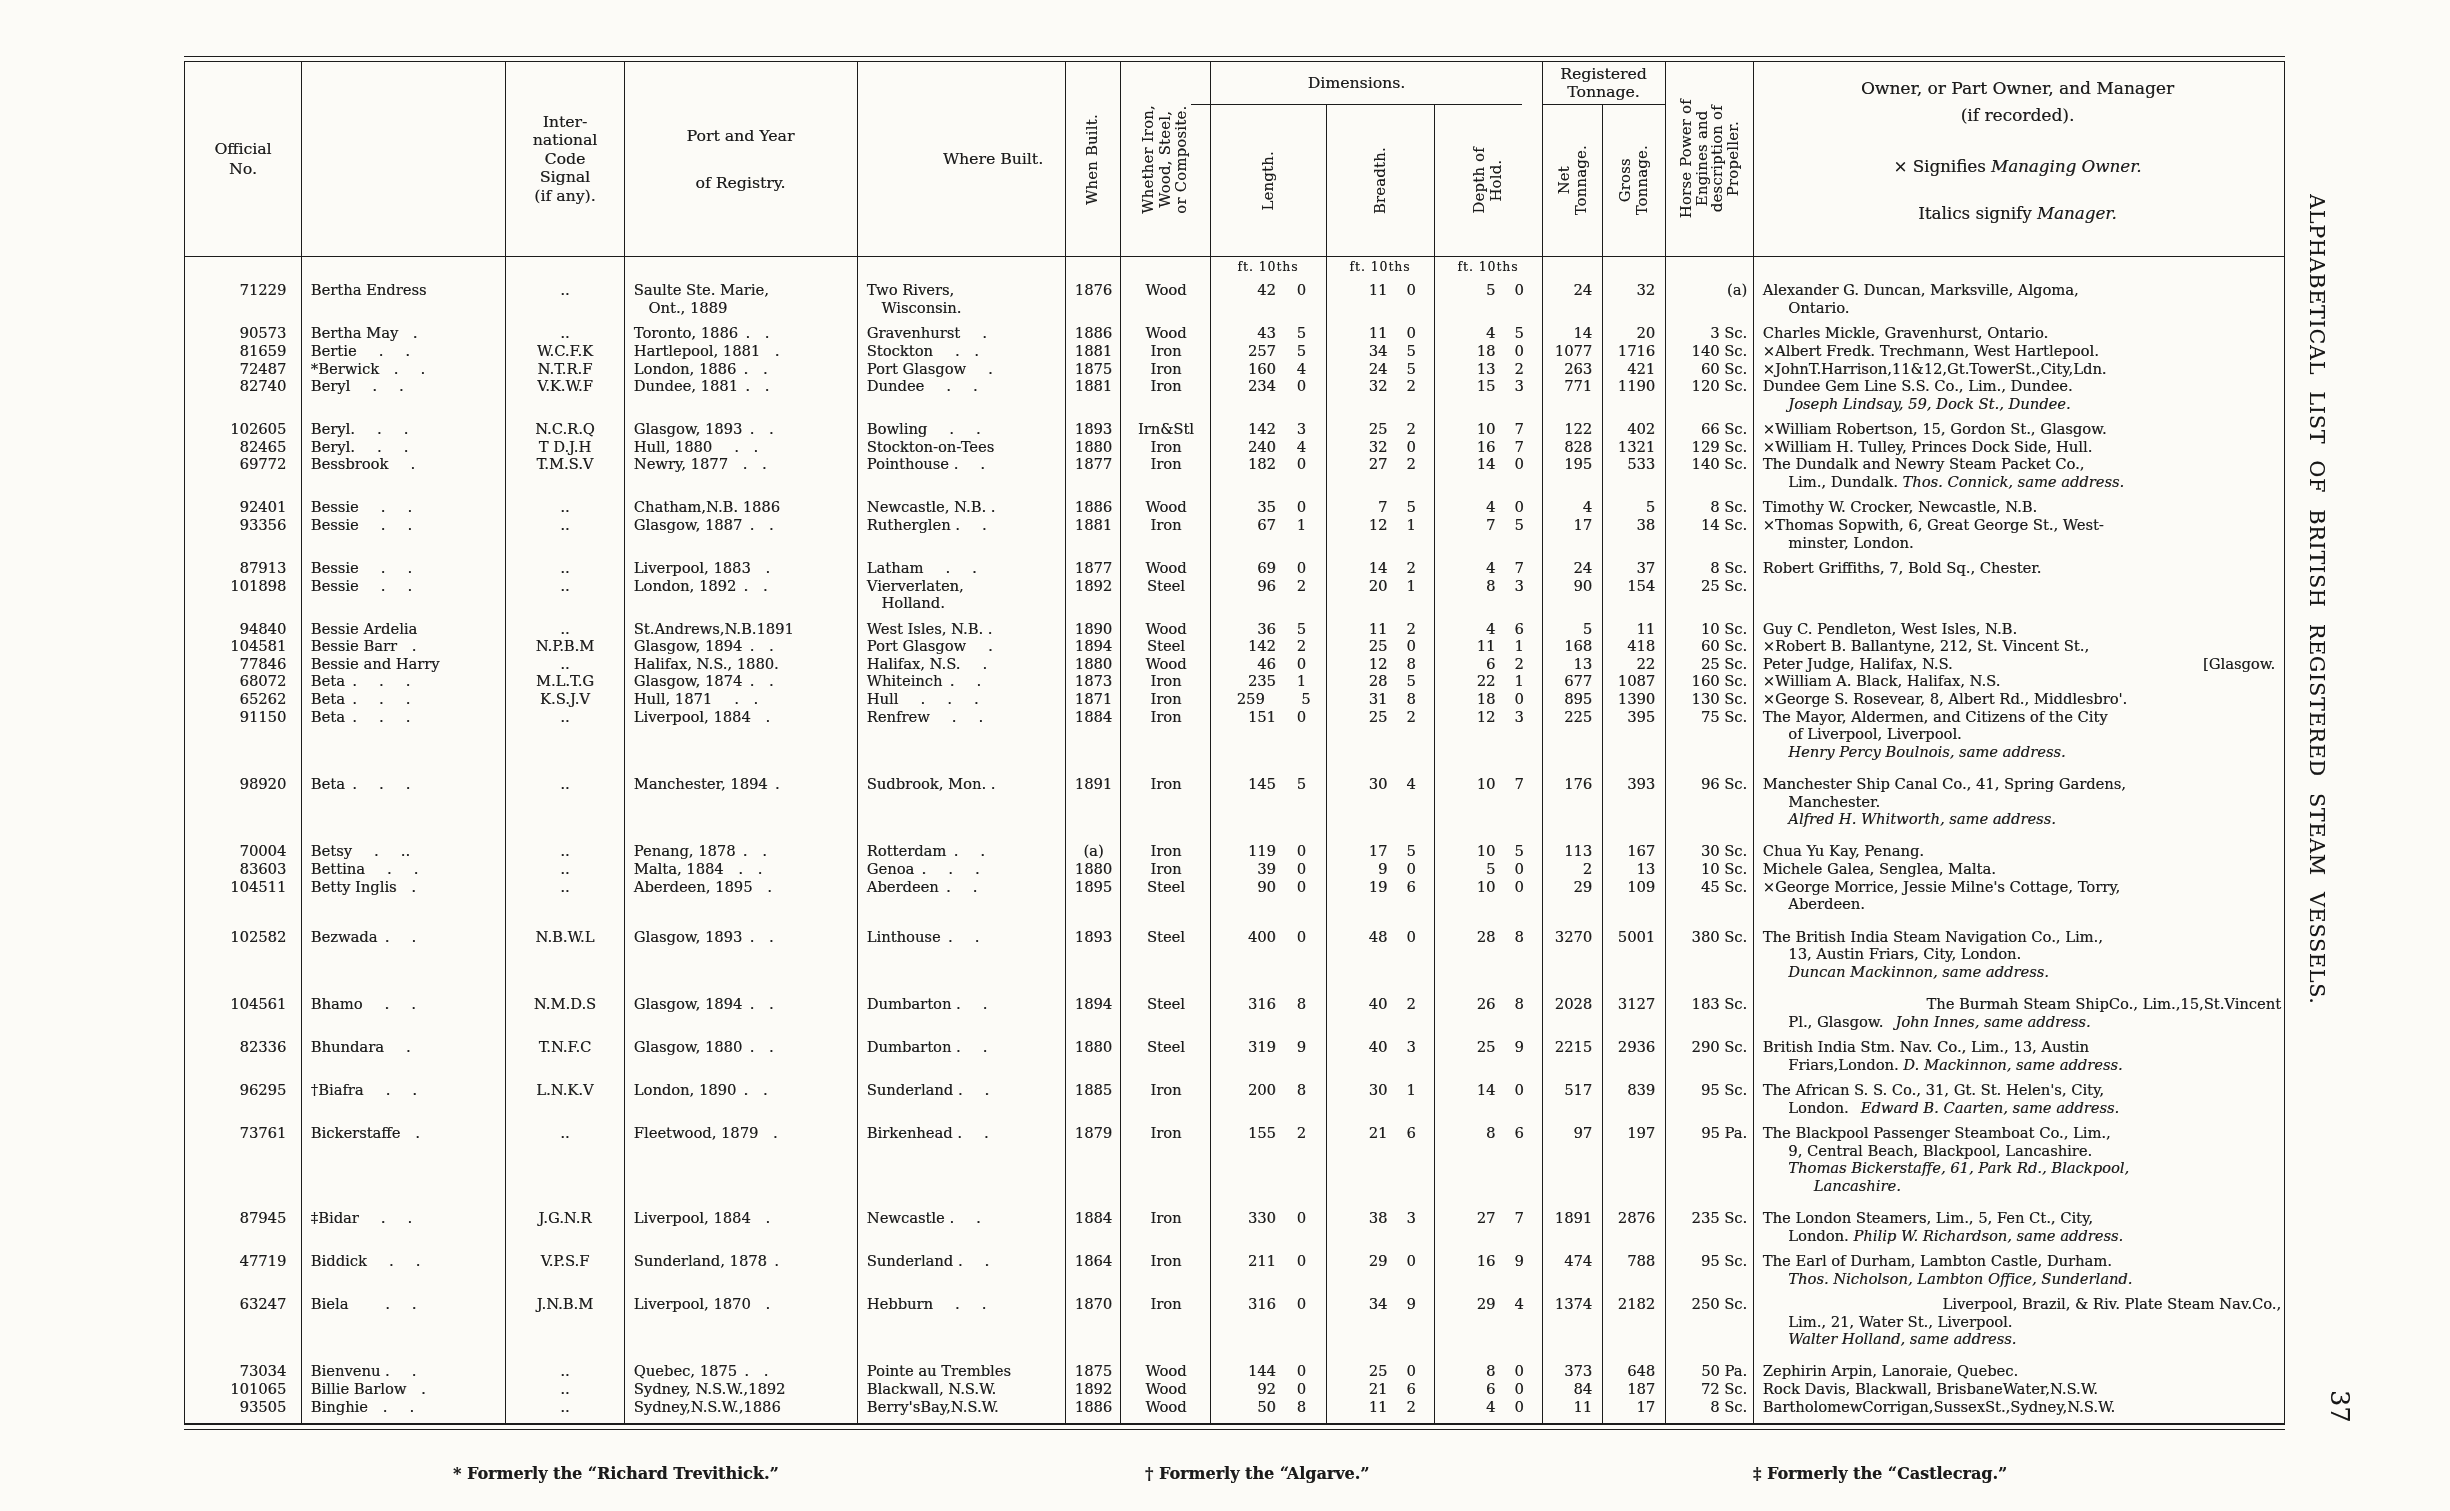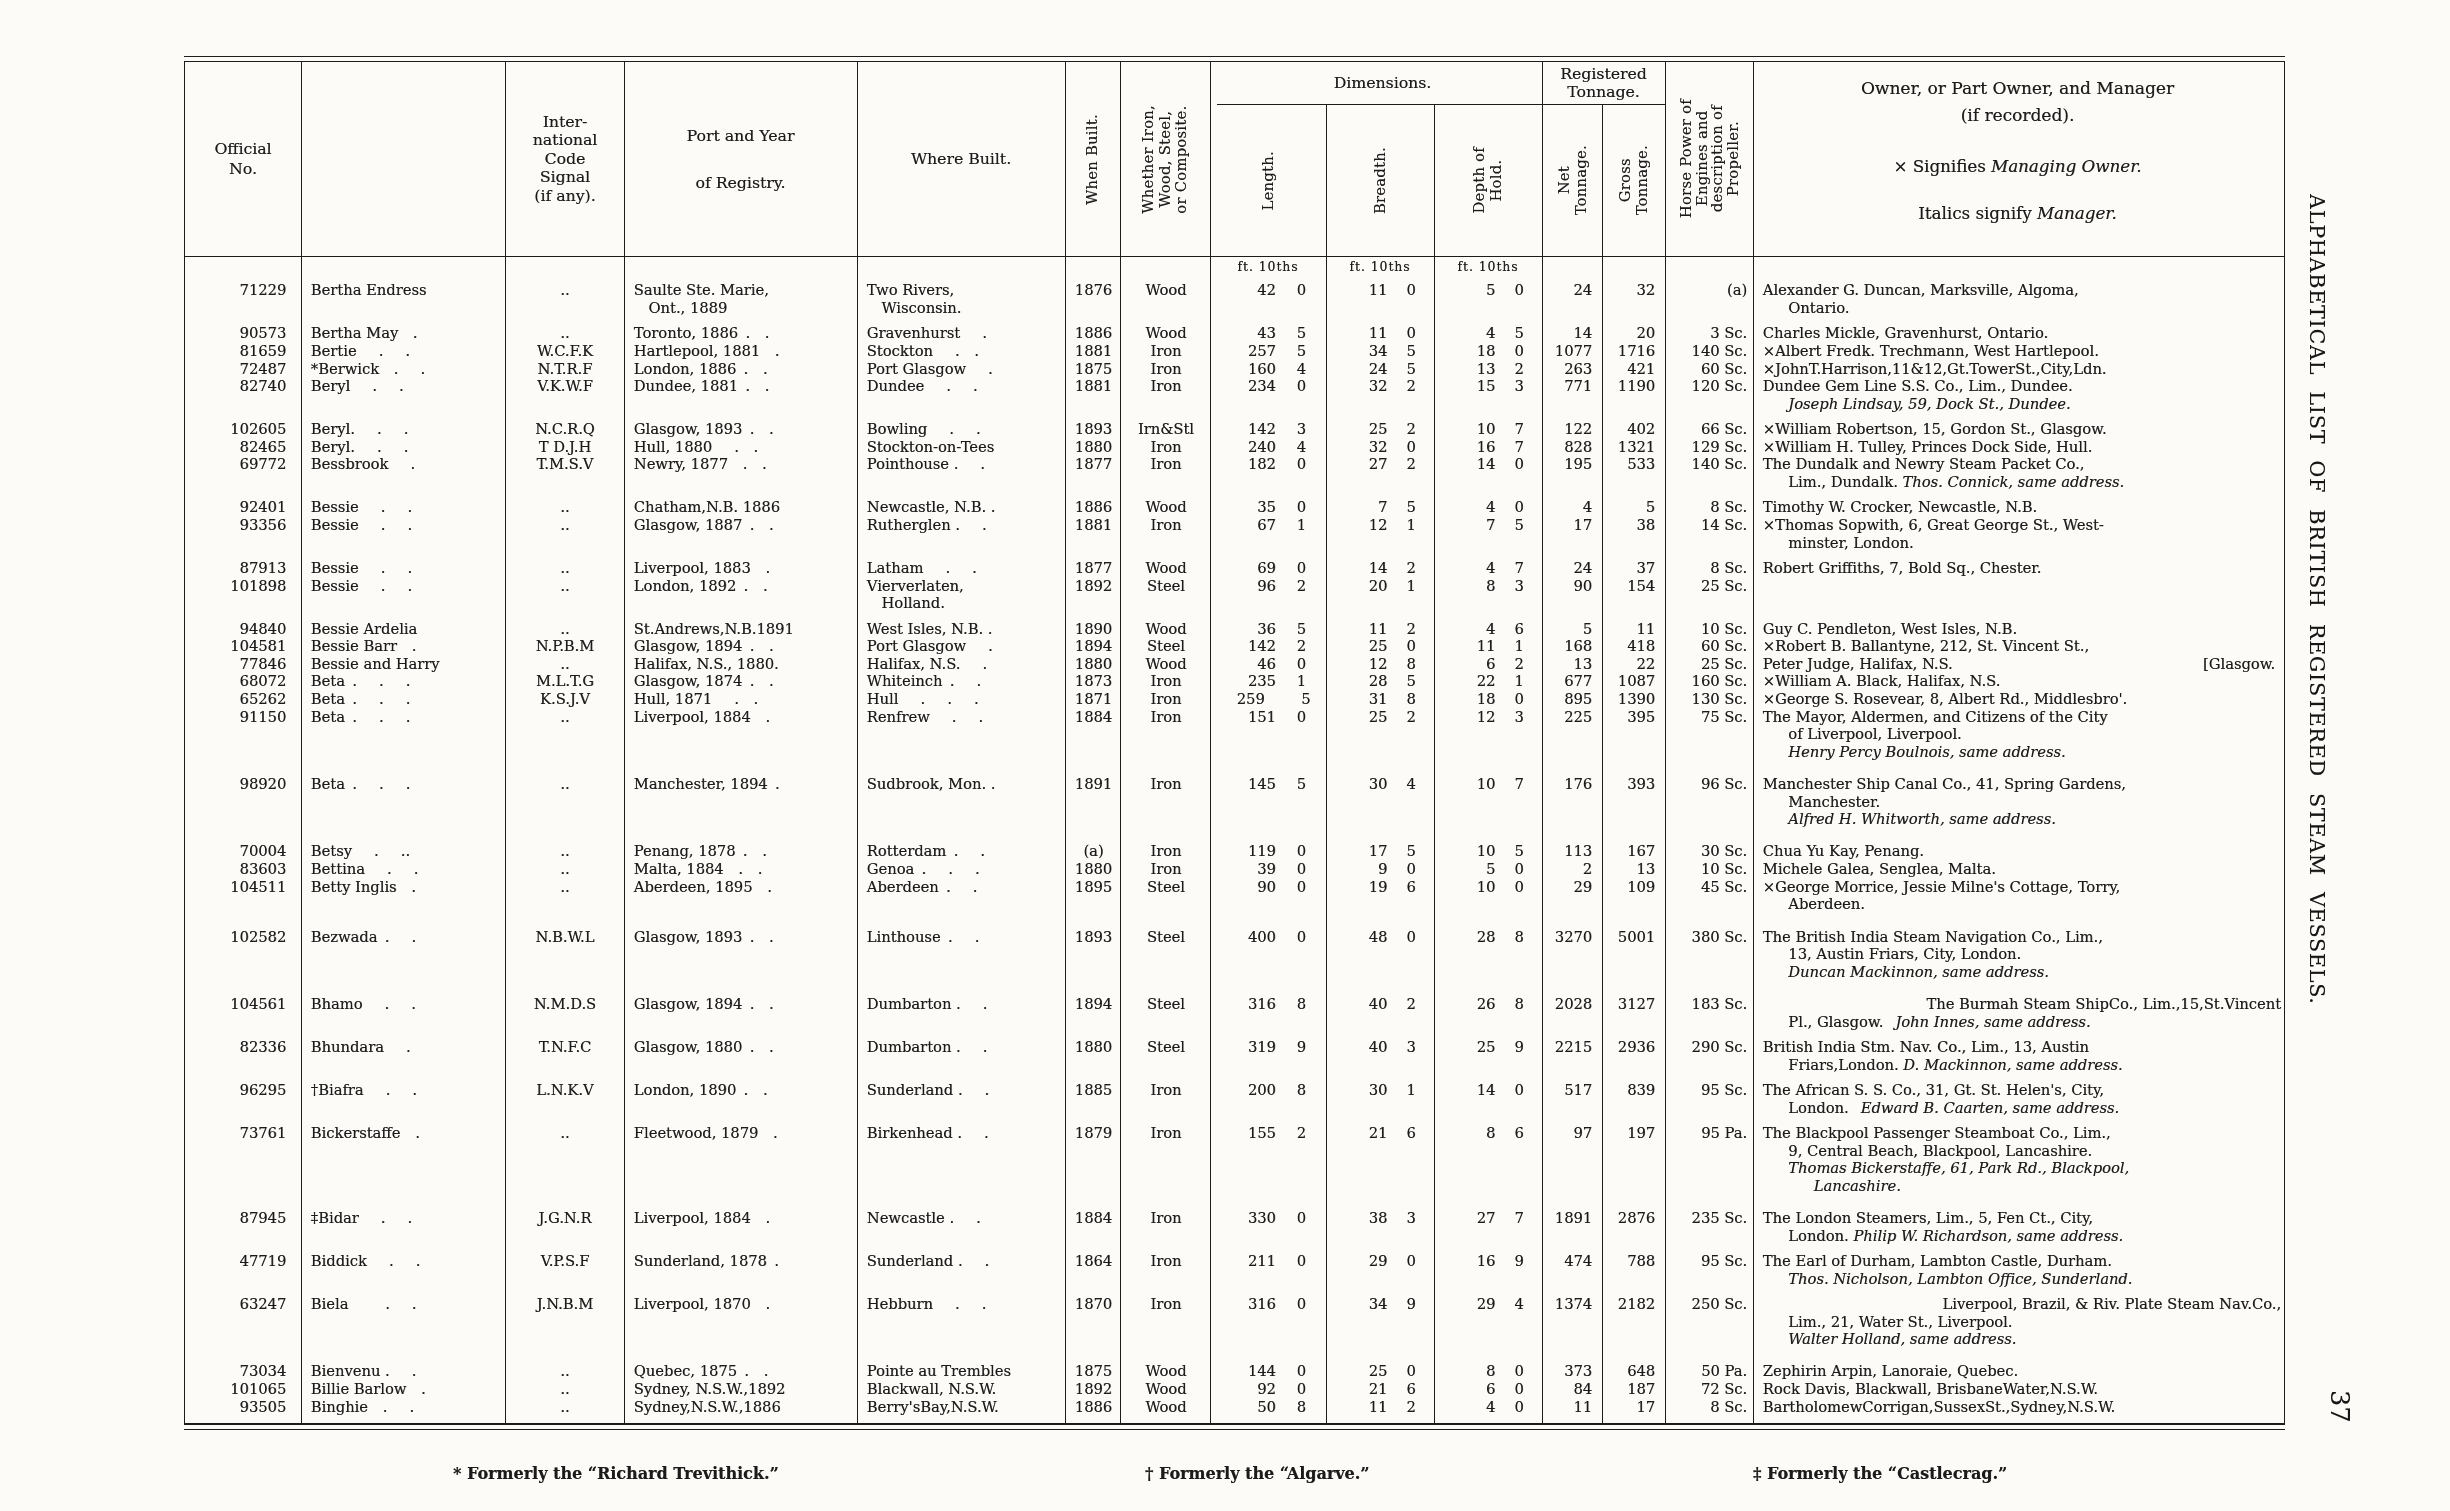--- a/index.html
+++ b/index.html
@@ -93,32 +93,32 @@
       <div class="hcell tall" style="left:0;width:116px;">Official
 No.</div>
       <div class="hcell tall" style="left:320px;width:120px;line-height:18.6px;">Inter-
 national
 Code
 Signal
 (if any).</div>
       <div class="hcell tall" style="left:439px;width:233px;line-height:23.5px;">Port and Year
 
 of Registry.</div>
-      <div class="hcell tall" style="left:672px;width:208px;">Where Built.</div>
+      <div class="hcell tall" style="left:704px;width:208px;">Where Built.</div>
 
       <div class="hcell tall" style="left:880px;width:55px;">
         <span class="vert">When Built.</span>
       </div>
       <div class="hcell tall" style="left:935px;width:90px;">
         <span class="vert">Whether Iron,
 Wood, Steel,
 or Composite.</span>
       </div>
 
-      <div class="group-label" style="left:1032px;width:331px;">Dimensions.</div>
+      <div class="group-label" style="left:1006px;width:331px;">Dimensions.</div>
       <div class="hcell" style="left:1025px;width:116px;top:43px;height:151px;">
         <span class="vert">Length.</span>
       </div>
       <div class="hcell" style="left:1141px;width:108px;top:43px;height:151px;">
         <span class="vert">Breadth.</span>
       </div>
       <div class="hcell" style="left:1249px;width:108px;top:43px;height:151px;">
         <span class="vert">Depth of
 Hold.</span>
       </div>

